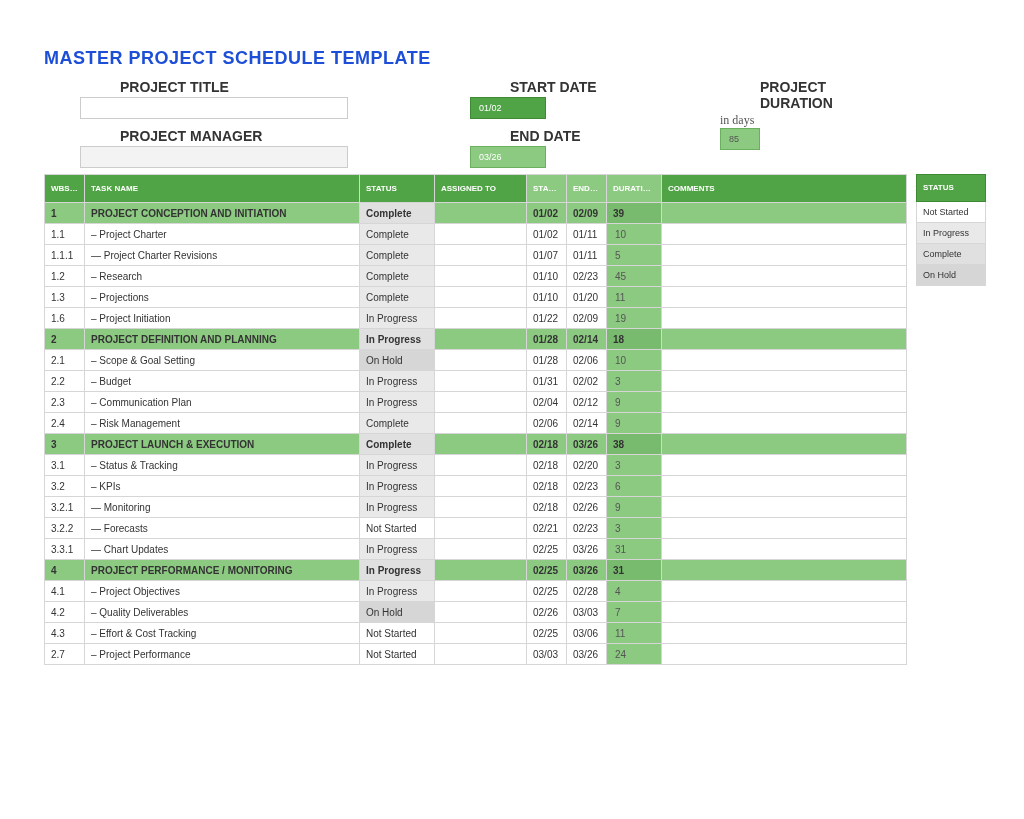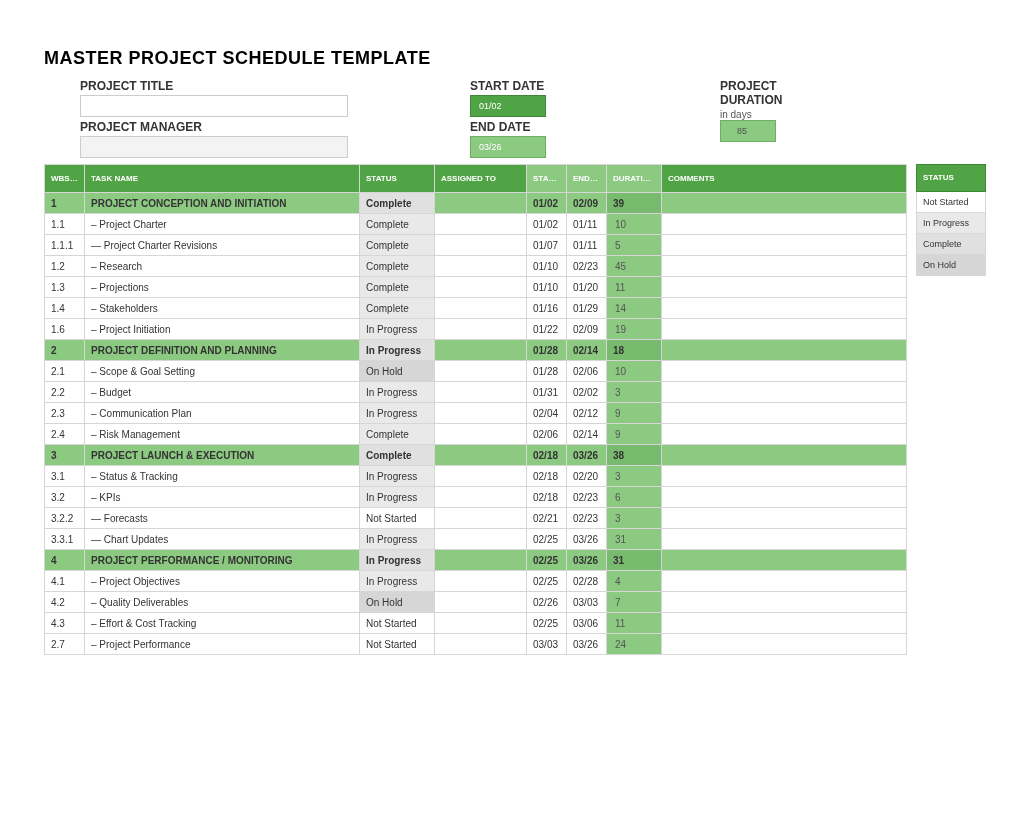--- a/index.html
+++ b/index.html
@@ -1,26 +1,26 @@
 <!DOCTYPE html>
 <html><head>
 <meta charset="utf-8">
 <style>
   * { box-sizing: border-box; margin: 0; padding: 0; }
   body { font-family: Arial, sans-serif; font-size: 10px; background: #fff; width: 1024px; height: 819px; overflow: hidden; color: #333; }
   .page { padding: 48px 44px 10px 44px; }
-  h1 { font-size: 18px; font-weight: bold; color: #000000; letter-spacing: 0.5px; margin-bottom: 10px; }
+  h1 { font-size: 18px; font-weight: bold; color: #1d4ed8; letter-spacing: 0.5px; margin-bottom: 10px; }
   .meta { display: grid; grid-template-columns: 310px 80px 170px 80px 100px; margin-left: 36px; margin-bottom: 6px; column-gap: 0; }
-  .meta .label { font-size: 12px; font-weight: bold; margin-bottom: 2px; }
+  .meta .label { font-size: 14px; font-weight: bold; margin-bottom: 2px; margin-left: 40px; }
   .meta .field-plain { height: 22px; border: 1px solid #ccc; background: #fff; padding: 4px 6px; width: 268px; }
   .meta .field-gray  { height: 22px; border: 1px solid #ccc; background: #f3f3f3; padding: 4px 6px; width: 268px; }
   .meta .date-cell   { background: #51a446; color: #fff; font-size: 9px; padding: 5px 8px; width: 76px; border: 1px solid #3e8a34; }
   .meta .date-cell.light { background: #8cc981; border-color: #6bb05f; }
-  .meta .dur-cell    { background: #8cc981; color: #555; font-size: 9px; padding: 5px 16px; width: 56px; border: 1px solid #6bb05f; }
-  .meta .sub { font-size: 10px; color: #555; }
+  .meta .dur-cell    { background: #8cc981; color: #555; font-size: 9px; padding: 5px 8px; width: 40px; border: 1px solid #6bb05f; }
+  .meta .sub { font-size: 12px; color: #555; font-family: Liberation Serif, serif; }
   table.sched { border-collapse: collapse; width: 862px; table-layout: fixed; float: left; }
   table.sched th, table.sched td { border: 1px solid #d6d6d6; padding: 4px 6px; vertical-align: middle; height: 21px; overflow: hidden; text-overflow: ellipsis; white-space: nowrap; }
   table.sched thead th { background: #51a446; color: #fff; font-size: 8px; font-weight: bold; text-align: left; height: 28px; }
   table.sched thead th.lt { background: #8cc981; color: #fff; }
   col.c-wbs  { width: 40px; }
   col.c-task { width: 275px; }
   col.c-stat { width: 75px; }
   col.c-asgn { width: 92px; }
   col.c-sd   { width: 40px; }
   col.c-ed   { width: 40px; }
@@ -150,30 +150,20 @@
           <td>1.3</td>
           <td class="indent1">Projections</td>
           <td class="stat-cell">Complete</td>
           <td></td>
           <td>01/10</td>
           <td>01/20</td>
           <td class="dur-cell">11</td>
           <td></td>
         </tr>
         <tr class="row">
-          <td>1.4</td>
-          <td class="indent1">Stakeholders</td>
-          <td class="stat-cell">Complete</td>
-          <td></td>
-          <td>01/16</td>
-          <td>01/29</td>
-          <td class="dur-cell">14</td>
-          <td></td>
-        </tr>
-        <tr class="row">
           <td>1.6</td>
           <td class="indent1">Project Initiation</td>
           <td class="stat-cell">In Progress</td>
           <td></td>
           <td>01/22</td>
           <td>02/09</td>
           <td class="dur-cell">19</td>
           <td></td>
         </tr>
         <tr class="section">
@@ -247,20 +237,30 @@
           <td></td>
         </tr>
         <tr class="row">
           <td>3.2</td>
           <td class="indent1">KPIs</td>
           <td class="stat-cell">In Progress</td>
           <td></td>
           <td>02/18</td>
           <td>02/23</td>
           <td class="dur-cell">6</td>
+          <td></td>
+        </tr>
+        <tr class="row">
+          <td>3.2.1</td>
+          <td class="indent2">Monitoring</td>
+          <td class="stat-cell">In Progress</td>
+          <td></td>
+          <td>02/18</td>
+          <td>02/26</td>
+          <td class="dur-cell">9</td>
           <td></td>
         </tr>
         <tr class="row">
           <td>3.2.2</td>
           <td class="indent2">Forecasts</td>
           <td class="stat-ns">Not Started</td>
           <td></td>
           <td>02/21</td>
           <td>02/23</td>
           <td class="dur-cell">3</td>

